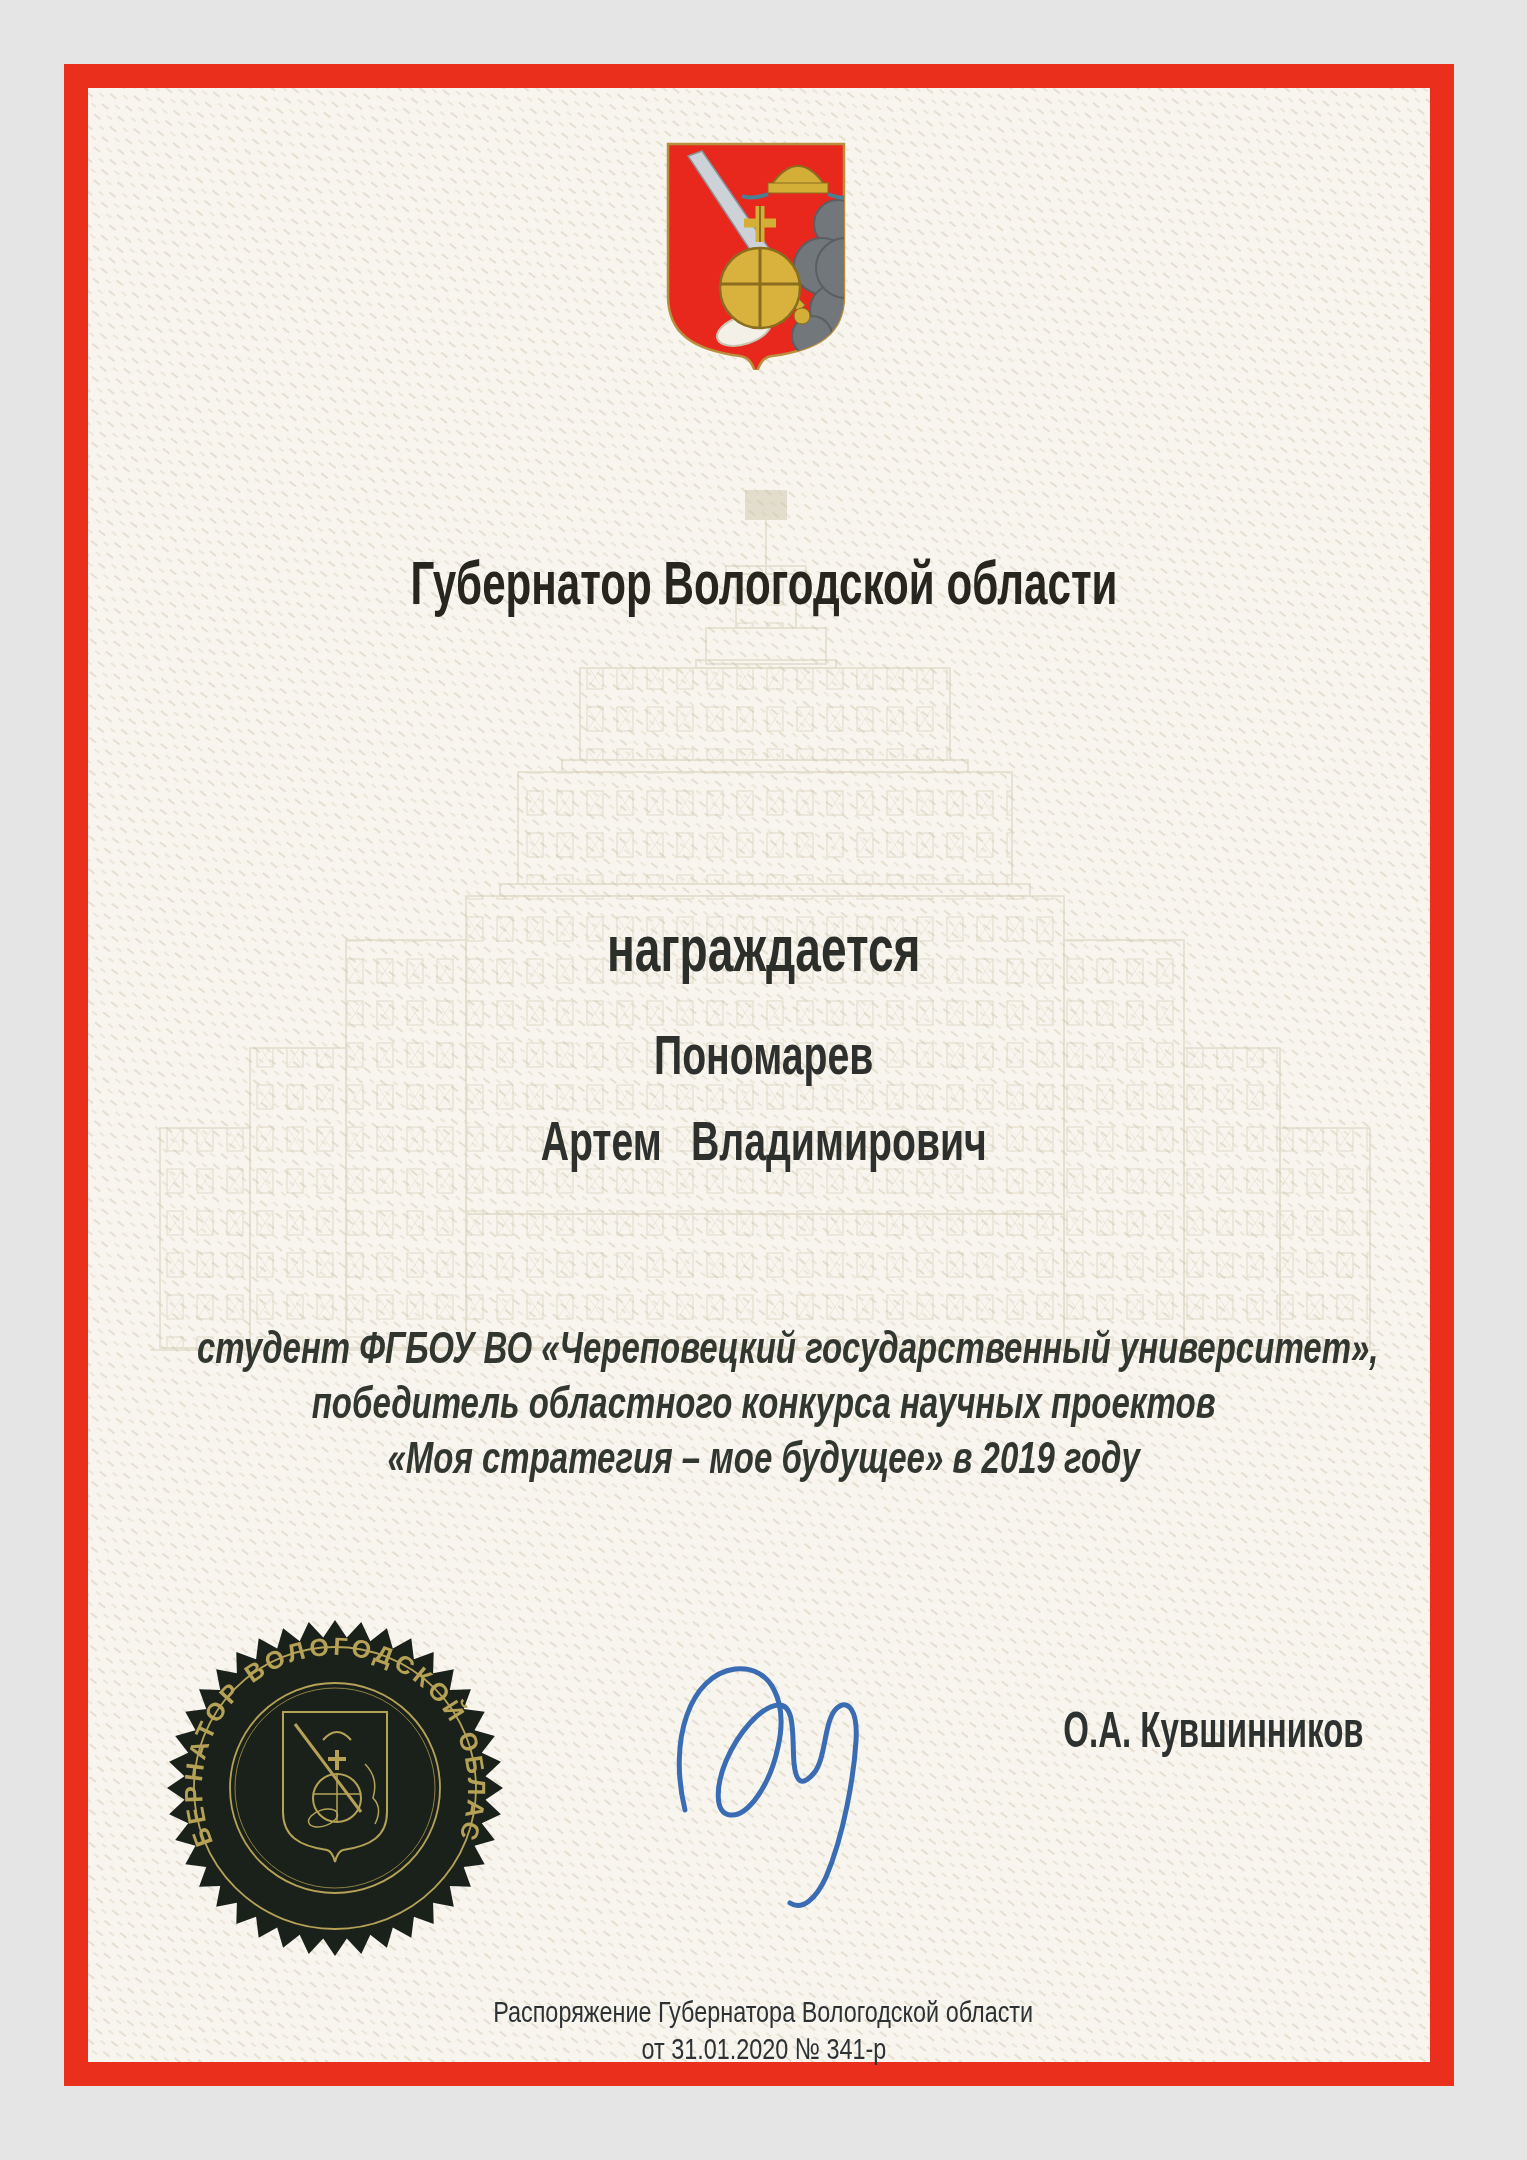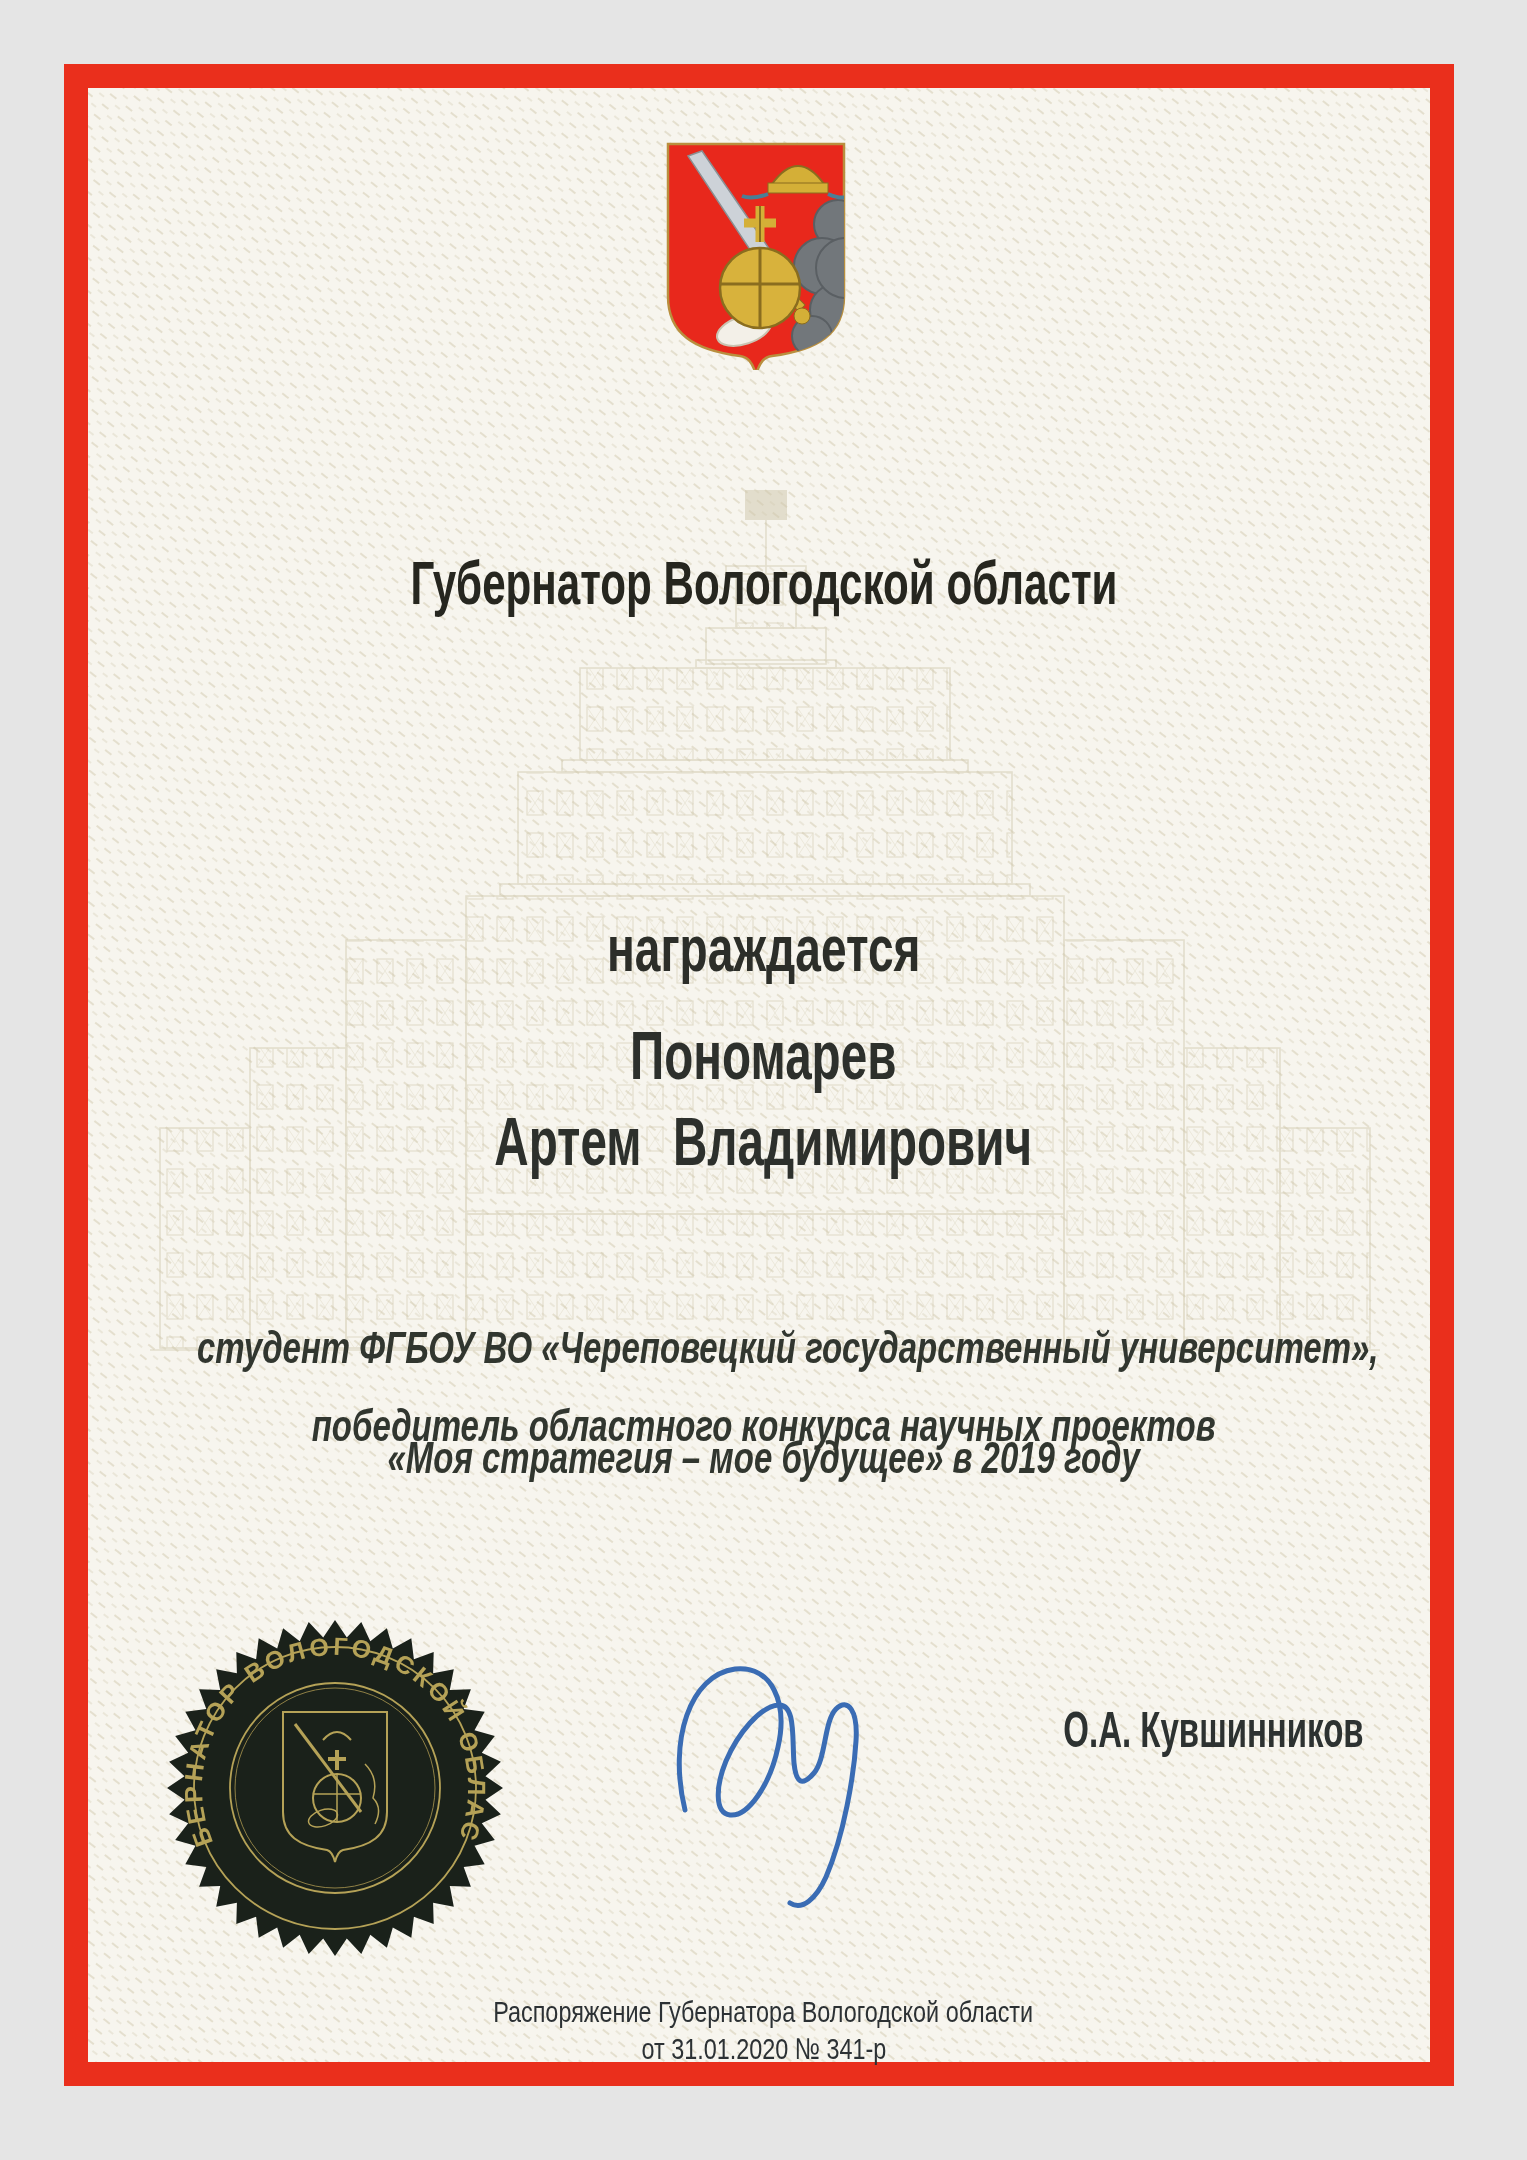--- a/index.html
+++ b/index.html
@@ -14,26 +14,26 @@
   .paper-texture{position:absolute;left:88px;top:88px;width:1342px;height:1974px;}
   .watermark{position:absolute;left:130px;top:488px;width:1270px;height:890px;opacity:.5;}
   .coat{position:absolute;left:660px;top:138px;width:192px;height:232px;}
   .line{position:absolute;left:0;width:1527px;text-align:center;white-space:nowrap;}
   .cond{display:inline-block;transform:scaleX(.68);transform-origin:center;}
   .title{top:552px;font-size:62px;line-height:62px;font-weight:bold;color:#26261f;}
   .big-heading{top:648px;font-size:250px;line-height:250px;font-weight:bold;color:#e8311f;}
   .big-heading .cond{transform:scaleX(.66);letter-spacing:-2px;}
   .awarded{top:918px;font-size:64px;line-height:62px;font-weight:bold;color:#2c2e29;}
   .awarded .cond{transform:scaleX(.72);}
-  .name-block{top:1012px;font-size:68px;line-height:86px;font-weight:bold;color:#2d302c;}
+  .name-block{top:1012px;font-size:56px;line-height:86px;font-weight:bold;color:#2d302c;}
   .name-block .cond{transform:scaleX(.70);}
   .name-line2 .cond{word-spacing:26px;}
   .desc{font-size:44px;line-height:55px;font-weight:bold;color:#31362f;font-style:italic;}
   .desc .cond{transform:scaleX(.75);}
-  .d1{top:1320px;} .d2{top:1375px;margin-top:23px;} .d3{top:1430px;}
+  .d1{top:1320px;} .d2{top:1375px;} .d3{top:1430px;}
   .seal{position:absolute;left:165px;top:1618px;width:340px;height:340px;}
   .signature{position:absolute;left:630px;top:1645px;width:280px;height:280px;}
   .signer{position:absolute;left:986px;top:1705px;width:370px;text-align:center;
     font-size:50px;line-height:50px;font-weight:bold;color:#2d3231;white-space:nowrap;}
   .signer .cond{transform:scaleX(.66);}
   .footer{font-size:30px;line-height:37px;font-weight:normal;color:#2c3134;}
   .footer .cond{transform:scaleX(.78);}
   .f1{top:1993px;} .f2{top:2030px;}
 </style>
 </head>

